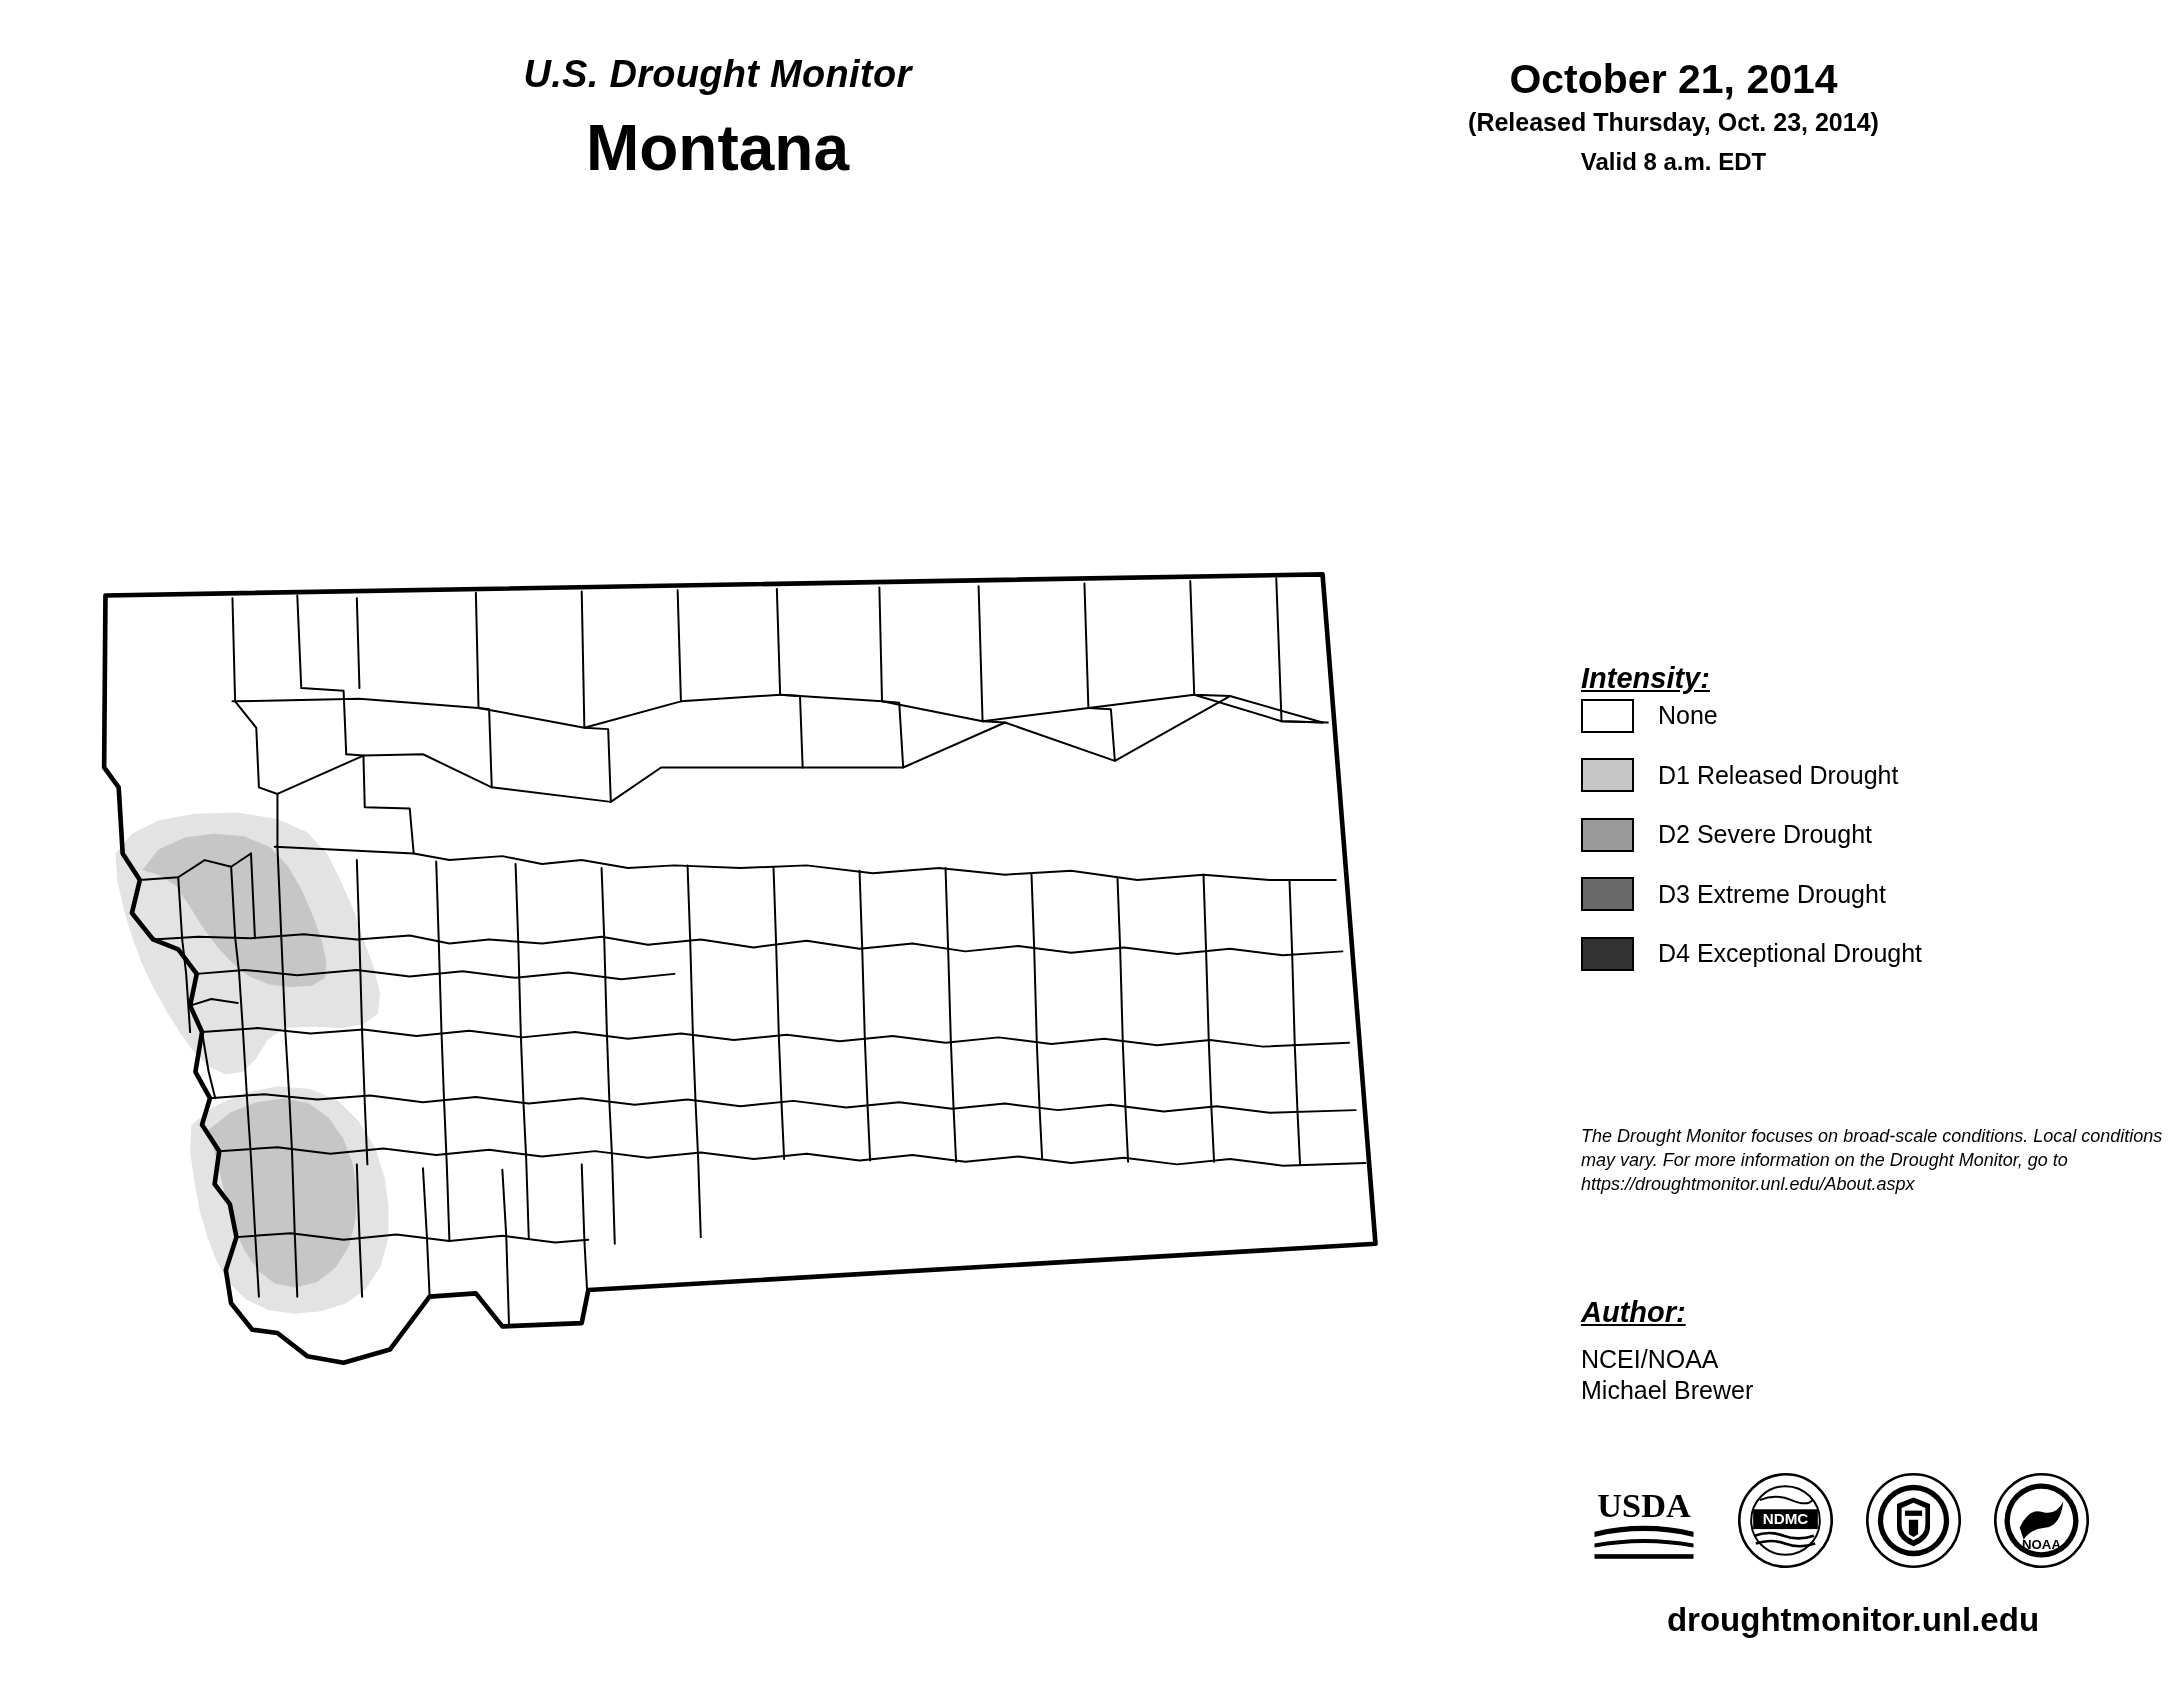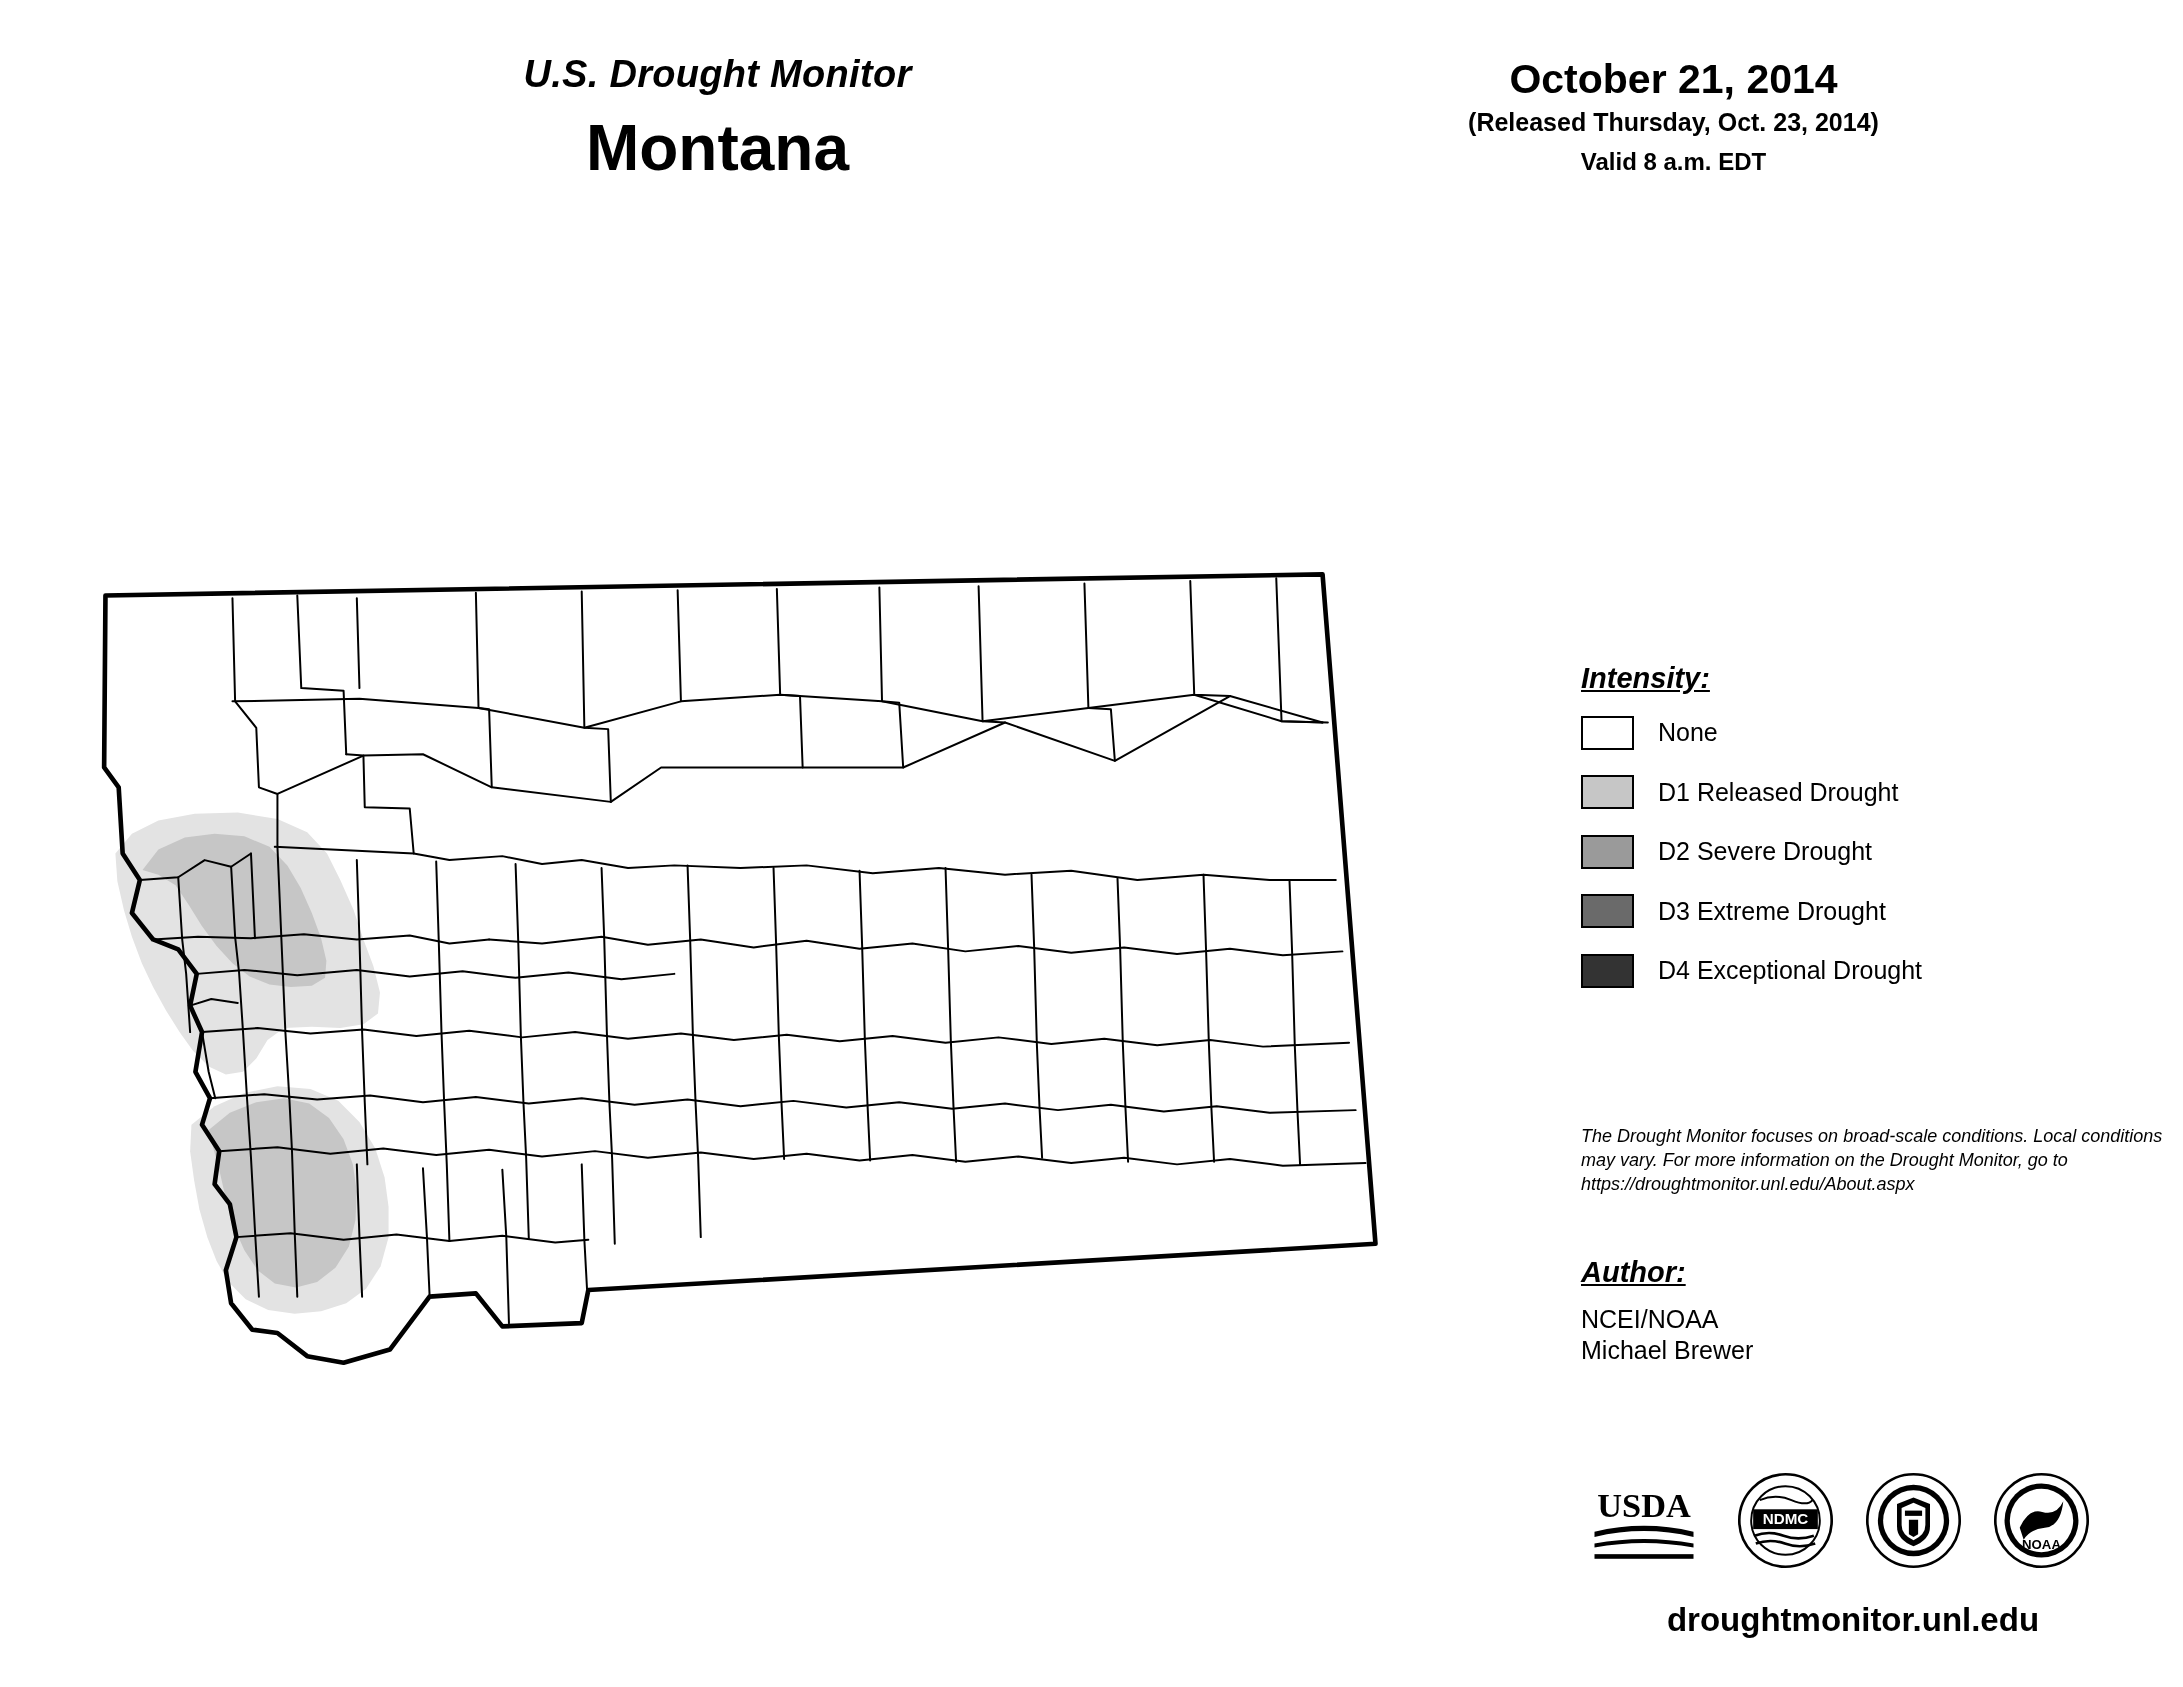--- a/index.html
+++ b/index.html
@@ -73,21 +73,20 @@
     position: absolute;
     left: 1581px;
     top: 662px;
     width: 529px;
   }
   #legend-heading {
     font-size: 29px;
     font-style: italic;
     font-weight: bold;
     text-decoration: underline;
-    margin-bottom: 17px;
   }
   .legend-row {
     display: flex;
     align-items: center;
     height: 41px;
     margin-bottom: 18.5px;
   }
   .legend-swatch {
     width: 53px;
     height: 34px;
@@ -109,21 +108,21 @@
     width: 595px;
     font-size: 18px;
     font-style: italic;
     line-height: 1.33;
   }
 
   
   #author-block {
     position: absolute;
     left: 1581px;
-    top: 1256px;
+    top: 1296px;
     width: 529px;
   }
   #author-heading {
     font-size: 29px;
     font-style: italic;
     font-weight: bold;
     text-decoration: underline;
     margin-bottom: 14.6px;
   }
   .author-line {

